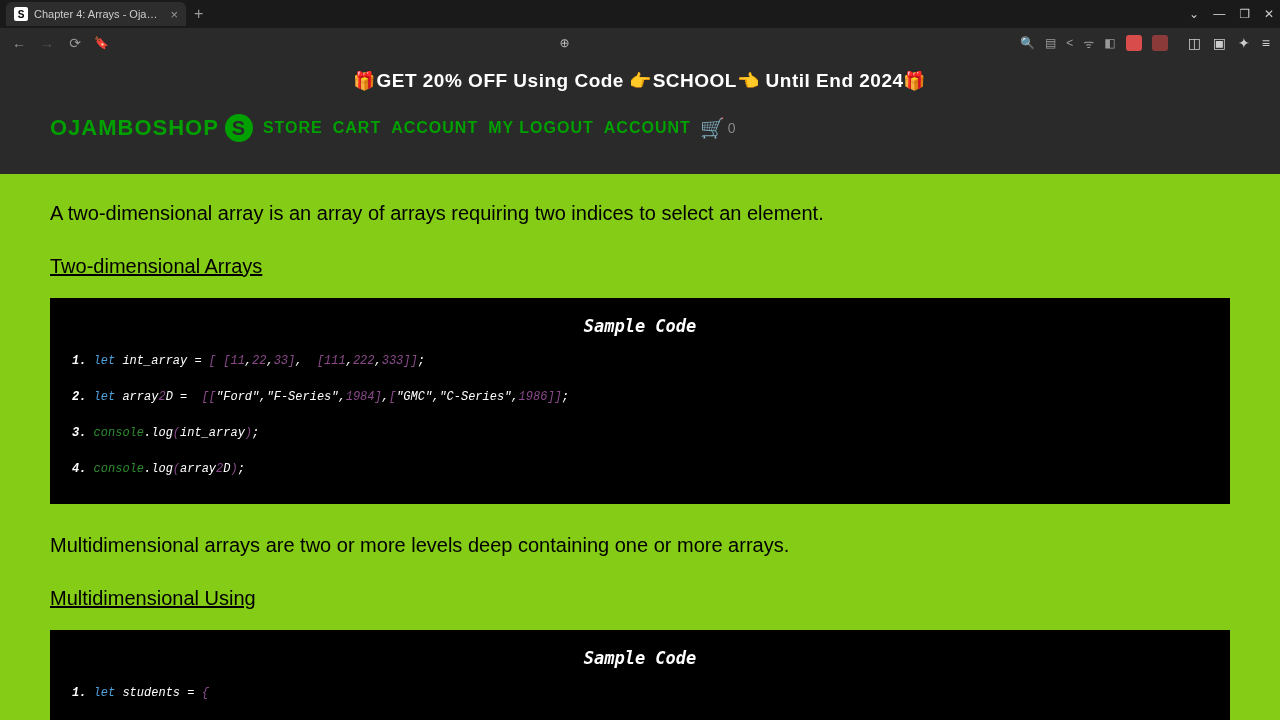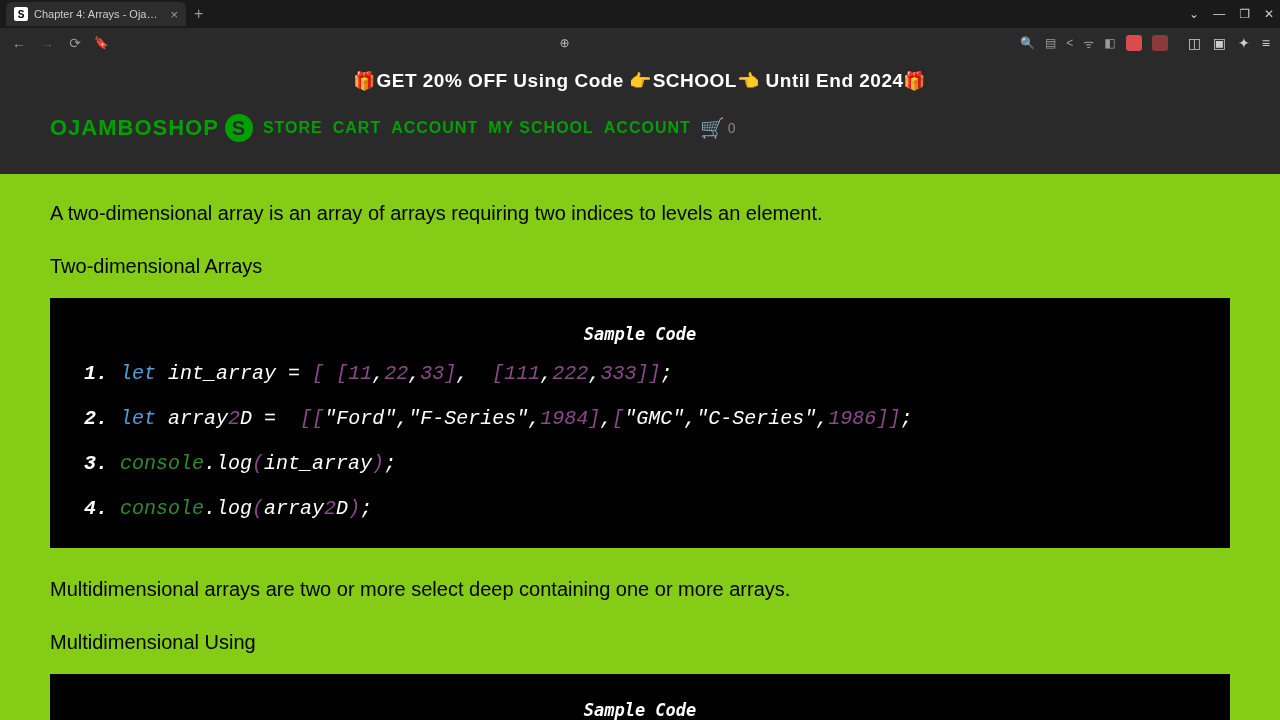--- a/index.html
+++ b/index.html
@@ -37,25 +37,25 @@
 
 .navbar { background: #2a2a2a; padding: 10px 50px 32px; display: flex; align-items: center; gap: 10px; }
 .brand { color: #00a000; font-weight: 900; font-size: 22px; letter-spacing: 1px; display: flex; align-items: center; gap: 6px; }
 .brand-s { background: #00a000; color: #2a2a2a; width: 28px; height: 28px; border-radius: 50%; display: flex; align-items: center; justify-content: center; font-size: 20px; font-weight: 900; }
 .navlink { color: #00a000; font-weight: 900; font-size: 16px; letter-spacing: 1px; text-decoration: none; }
 .cart-icon { color: #00a000; font-size: 20px; display: flex; align-items: center; gap: 2px; }
 .cart-count { color: #888; font-size: 14px; }
 
 .content { padding: 28px 50px; color: #000; }
 .para { font-size: 20px; margin-bottom: 30px; }
-.section-title { font-size: 20px; margin-bottom: 20px; margin-top: 16px; }
+.section-title { font-size: 20px; text-decoration: underline; margin-bottom: 20px; margin-top: 16px; }
 
-.code-block { background: #000; padding: 26px 22px 28px; margin-bottom: 30px; }
+.code-block { background: #000; padding: 18px 22px 28px; margin-bottom: 30px; }
 .code-title { color: #fff; text-align: center; font-style: italic; font-weight: bold; font-family: 'Consolas', monospace; font-size: 17px; margin-bottom: 18px; }
-.code-line { font-family: 'Consolas', 'Courier New', monospace; font-size: 20px; font-style: italic; margin-bottom: 22px; white-space: pre; margin-left: 12px; }
+.code-line { font-family: 'Consolas', 'Courier New', monospace; font-size: 12px; font-style: italic; margin-bottom: 22px; white-space: pre; }
 .code-line:last-child { margin-bottom: 0; }
 .ln { color: #fff; font-weight: bold; }
 .kw { color: #4ea0d8; }
 .plain { color: #fff; }
 .num { color: #8a4a8a; }
 .br { color: #8a4a8a; }
 .str { color: #fff; }
 .fn { color: #2e8b2e; font-style: italic; }
 </style>
 </head>
@@ -111,38 +111,38 @@
   </div>
 
   <div class="navbar">
     <div class="brand">
       <span>OJAMBOSHOP</span>
       <span class="brand-s">S</span>
     </div>
     <a class="navlink">STORE</a>
     <a class="navlink">CART</a>
     <a class="navlink">ACCOUNT</a>
-    <a class="navlink">MY SCHOOL</a>
+    <a class="navlink">MY LOGOUT</a>
     <a class="navlink">ACCOUNT</a>
     <span class="cart-icon">🛒<span class="cart-count">0</span></span>
   </div>
 
   <div class="content">
-    <p class="para">A two-dimensional array is an array of arrays requiring two indices to levels an element.</p>
+    <p class="para">A two-dimensional array is an array of arrays requiring two indices to select an element.</p>
     <p class="section-title">Two-dimensional Arrays</p>
 
     <div class="code-block">
       <div class="code-title">Sample Code</div>
       <div class="code-line"><span class="ln">1.</span> <span class="kw">let</span> <span class="plain">int_array</span> <span class="plain">=</span> <span class="br">[</span> <span class="br">[</span><span class="num">11</span><span class="plain">,</span><span class="num">22</span><span class="plain">,</span><span class="num">33</span><span class="br">]</span><span class="plain">,</span>  <span class="br">[</span><span class="num">111</span><span class="plain">,</span><span class="num">222</span><span class="plain">,</span><span class="num">333</span><span class="br">]]</span><span class="plain">;</span></div>
       <div class="code-line"><span class="ln">2.</span> <span class="kw">let</span> <span class="plain">array</span><span class="num">2</span><span class="plain">D =</span>  <span class="br">[[</span><span class="str">"Ford"</span><span class="plain">,</span><span class="str">"F-Series"</span><span class="plain">,</span><span class="num">1984</span><span class="br">]</span><span class="plain">,</span><span class="br">[</span><span class="str">"GMC"</span><span class="plain">,</span><span class="str">"C-Series"</span><span class="plain">,</span><span class="num">1986</span><span class="br">]]</span><span class="plain">;</span></div>
       <div class="code-line"><span class="ln">3.</span> <span class="fn">console</span><span class="plain">.log</span><span class="br">(</span><span class="plain">int_array</span><span class="br">)</span><span class="plain">;</span></div>
       <div class="code-line"><span class="ln">4.</span> <span class="fn">console</span><span class="plain">.log</span><span class="br">(</span><span class="plain">array</span><span class="num">2</span><span class="plain">D</span><span class="br">)</span><span class="plain">;</span></div>
     </div>
 
-    <p class="para">Multidimensional arrays are two or more select deep containing one or more arrays.</p>
+    <p class="para">Multidimensional arrays are two or more levels deep containing one or more arrays.</p>
     <p class="section-title">Multidimensional Using</p>
 
     <div class="code-block">
       <div class="code-title">Sample Code</div>
       <div class="code-line"><span class="ln">1.</span> <span class="kw">let</span> <span class="plain">students = </span><span class="br">{</span></div>
     </div>
   </div>
 </div>
 
 </body></html>

